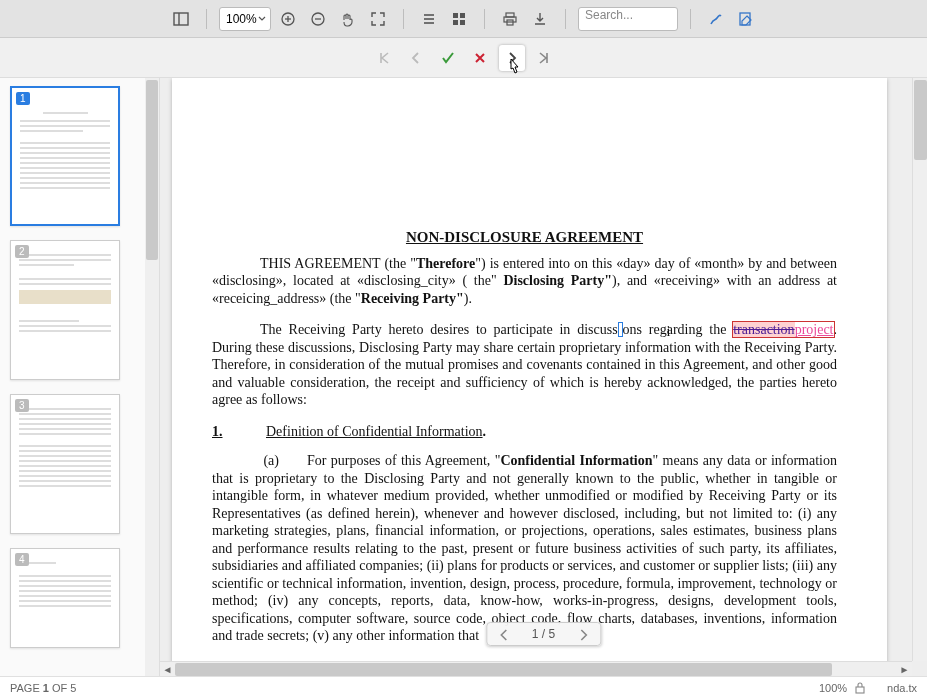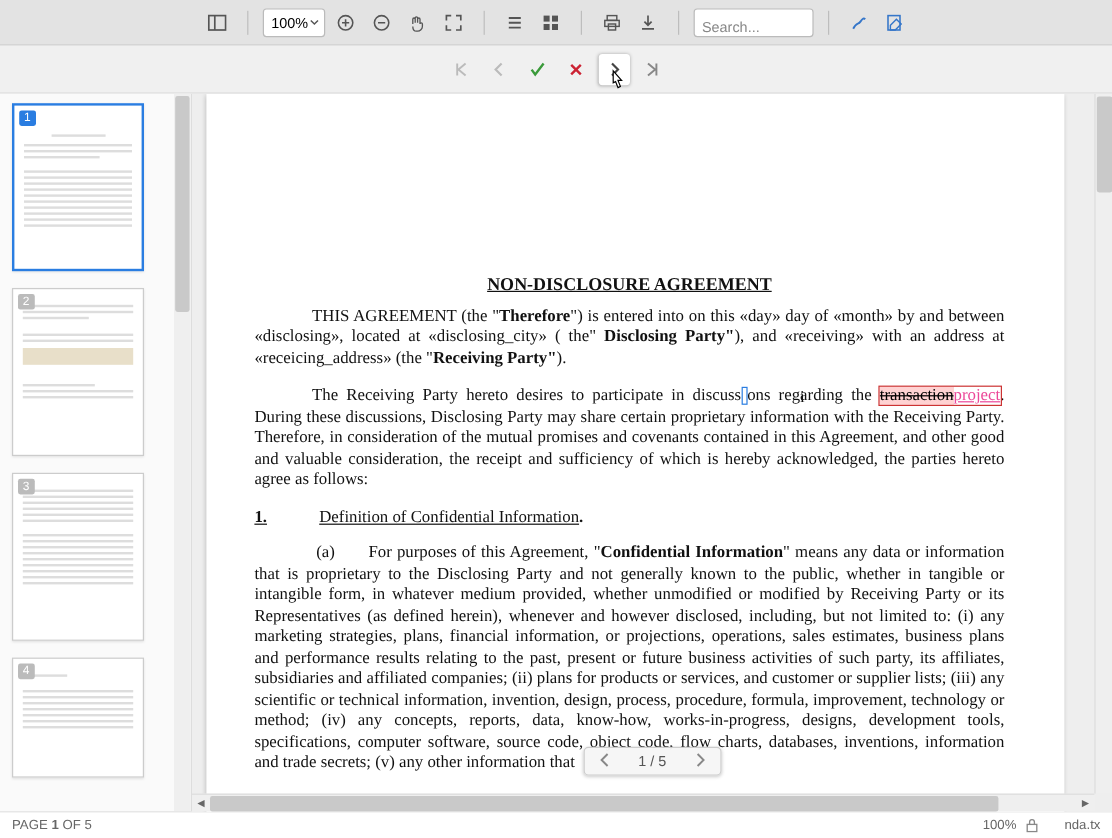--- a/index.html
+++ b/index.html
@@ -4,21 +4,21 @@
 <style>
 * { box-sizing: border-box; margin: 0; padding: 0; }
 html, body { width: 927px; height: 698px; font-family: "Helvetica Neue", Arial, sans-serif; font-size: 12px; overflow: hidden; background: #fff; }
 .app { display: flex; flex-direction: column; height: 100%; }
 
 .toolbar-top { height: 38px; background: #e3e3e3; border-bottom: 1px solid #ccc; display: flex; align-items: center; justify-content: center; gap: 6px; }
 .tb-grp { display: flex; align-items: center; gap: 4px; padding: 0 6px; position: relative; }
 .tb-sep { width: 1px; height: 20px; background: #bdbdbd; }
 .tb-btn { width: 26px; height: 26px; display:flex; align-items:center; justify-content:center; border-radius:3px; cursor:pointer; color:#555; }
 .zoom-sel { width:52px; height:24px; border:1px solid #bbb; background:#fff; border-radius:3px; font-size:12px; display:flex; align-items:center; justify-content:space-between; padding:0 4px 0 6px; }
-.search-box { width:100px; height:24px; border:1px solid #bbb; background:#fff; border-radius:3px; font-size:12px; padding:0 6px; color:#888; display:flex; align-items:flex-end; }
+.search-box { width:100px; height:24px; border:1px solid #bbb; background:#fff; border-radius:3px; font-size:12px; padding:0 6px; color:#888; display:flex; align-items:flex-start; }
 .ico { width:16px; height:16px; }
 
 .toolbar-track { height: 40px; background: #f0f0f0; border-bottom:1px solid #ddd; display:flex; align-items:center; justify-content:center; gap:6px; position:relative; }
 .tc-btn { width:26px; height:26px; display:flex; align-items:center; justify-content:center; color:#999; border-radius:3px; }
 .tc-btn.active { background:#fff; box-shadow:0 0 3px rgba(0,0,0,0.3); color:#444; }
 .check { color:#3a9a3a; } .x { color:#c23; font-size:16px; font-weight:bold; }
 .cursor-ptr { position:absolute; left:505px; top:18px; pointer-events:none; }
 
 .main { flex:1; display:flex; overflow:hidden; position:relative; }
 .side { width:160px; background:#fafafa; border-right:1px solid #ddd; padding:8px 10px; overflow-y:auto; position:relative; }
@@ -39,25 +39,25 @@
 .hscroll-arr { position:absolute; top:0; width:15px; height:15px; display:flex; align-items:center; justify-content:center; font-size:10px; color:#666; }
 .page { width:715px; background:#fff; margin:0 12px 20px 12px; box-shadow:0 1px 4px rgba(0,0,0,0.25); padding:150px 50px 60px 40px; font-family:"Times New Roman",serif; font-size:14px; color:#111; line-height:1.25; }
 .page h1 { text-align:center; font-size:15px; text-decoration:underline; margin-bottom:8px; font-weight:bold; }
 .page p { margin-bottom:4px; text-align:justify; }
 .indent { text-indent:48px; }
 .sect-h { font-weight:normal; text-decoration:underline; margin-top:18px; }
 .sect-num { display:inline-block; width:40px; text-decoration:underline; font-weight:bold; }
 .markA { position:relative; }
 .markA::before { content:""; position:absolute; left:-1px; top:-1px; right:-1px; bottom:-1px; border:1px solid #c33; }
 .markB { background:#ffd2d2; }
-.strike { text-decoration:line-through; color:#000000; }
+.strike { text-decoration:line-through; color:#4c1d95; }
 .ins { color:#ec4899;text-decoration:underline; }
 .caret-mark { border:1px solid #2a7de1; padding:0 0; display:inline-block; width:5px; height:15px; vertical-align:text-bottom; }
 
-.page-nav-float { position:absolute; left:50%; bottom:30px; transform:translateX(-50%); background:rgba(245,245,245,0.95); border:1px solid #ccc; border-radius:4px; padding:4px 8px; display:flex; align-items:flex-start; gap:19px; color:#555; font-size:12px; box-shadow:0 1px 3px rgba(0,0,0,0.2);}
+.page-nav-float { position:absolute; left:50%; bottom:30px; transform:translateX(-50%); background:rgba(245,245,245,0.95); border:1px solid #ccc; border-radius:4px; padding:4px 8px; display:flex; align-items:flex-end; gap:19px; color:#555; font-size:12px; box-shadow:0 1px 3px rgba(0,0,0,0.2);}
 .page-nav-float .nav-ar { color:#888; cursor:pointer; padding:0 4px; }
 
 .statusbar { height:22px; background:#fff; border-top:1px solid #e0e0e0; display:flex; align-items:center; font-size:11px; color:#666; padding:0 10px; }
 .statusbar .right { margin-left:auto; display:flex; align-items:center; gap:8px; }
 
 svg { display:block; }
 </style>
 </head>
 <body>
 

